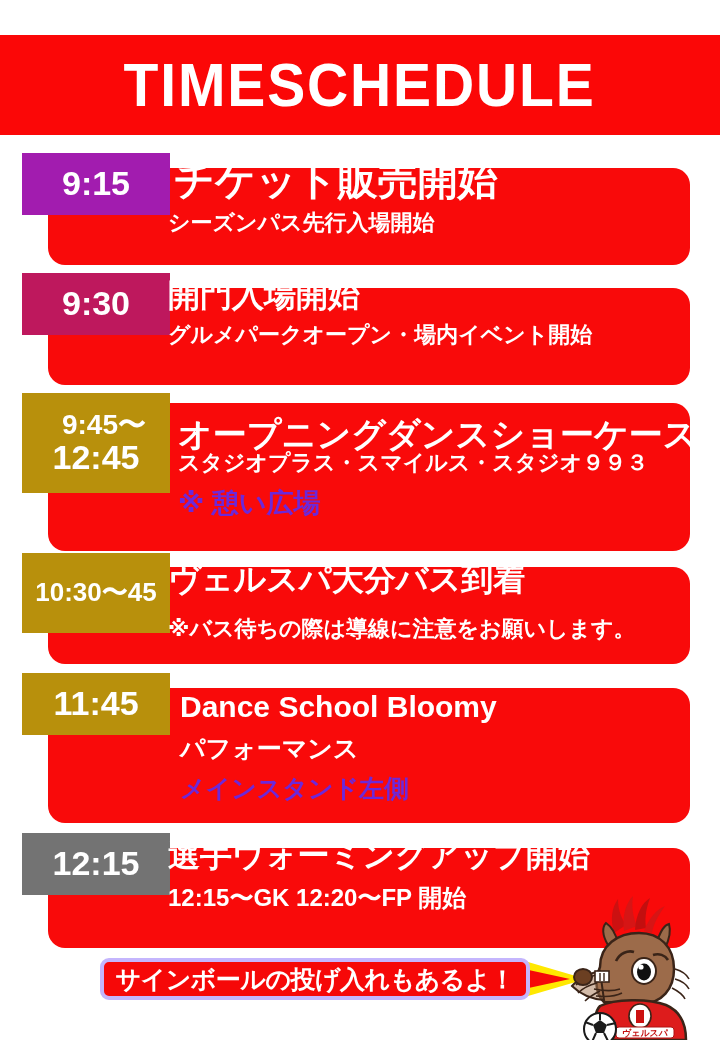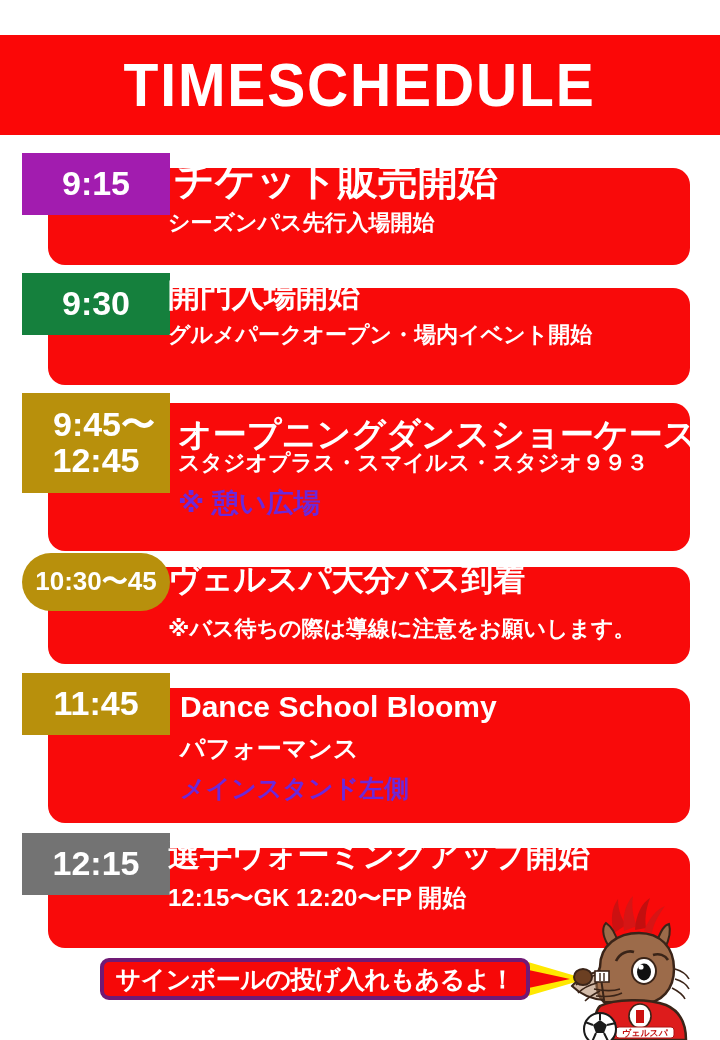--- a/index.html
+++ b/index.html
@@ -102,21 +102,21 @@
   
   .bubble-wrap {
     position: absolute;
     left: 100px;
     top: 958px;
     z-index: 10;
   }
   .bubble {
     position: relative;
     background: #f60808;
-    border: 4px solid #701a75;
+    border: 4px solid #c4b5fd;
     border-radius: 9px;
     height: 42px;
     width: 430px;
     display: flex;
     align-items: center;
     justify-content: center;
     box-sizing: border-box;
   }
   .bubble-text {
     color: #ffffff;
@@ -167,39 +167,39 @@
     <div class="row" style="height: 0px;">
       <div class="card" style="top: 33px; height: 97px; background: rgb(249, 10, 10);"></div>
       <div class="time-box" style="top: 18px; height: 62px; width: 148px; background: #a21caf;">
         <div class="time-line" style="font-size: 34px;">9:15</div>
       </div>
       <div class="body t-main" style="left: 174px; top: 23px; font-size: 40px;">チケット販売開始</div>
       <div class="body t-sub" style="left: 168px; top: 67px; font-size: 22px; margin-top: 8px;">シーズンパス先行入場開始</div>
     </div>
     <div class="row" style="height: 0px;">
       <div class="card" style="top: 153px; height: 97px; background: rgb(249, 10, 10);"></div>
-      <div class="time-box" style="top: 138px; height: 62px; width: 148px; background: #15803d; text-align: center;">
+      <div class="time-box" style="top: 138px; height: 62px; width: 148px; background: #be185d; text-align: center;">
         <div class="time-line" style="font-size: 34px;">9:30</div>
       </div>
       <div class="body t-main" style="left: 168px; top: 143px; font-size: 32px;">開門入場開始</div>
       <div class="body t-sub" style="left: 168px; top: 187px; font-size: 22px;">グルメパークオープン・場内イベント開始</div>
     </div>
     <div class="row" style="height: 0px;">
       <div class="card" style="top: 268px; height: 148px; background: rgb(249, 10, 10);"></div>
       <div class="time-box" style="top: 258px; height: 100px; width: 148px; background: rgb(184, 144, 12);">
-        <div class="time-line" style="font-size: 34px; margin-left: 16px;">9:45〜</div>
+        <div class="time-line" style="font-size: 28px; margin-left: 16px;">9:45〜</div>
         <div class="time-line" style="font-size: 34px;">12:45</div>
       </div>
       <div class="body t-main" style="left: 178px; top: 281px; font-size: 34px;">オープニングダンスショーケース</div>
       <div class="body t-sub" style="left: 178px; top: 315px; font-size: 22px;">スタジオプラス・スマイルス・スタジオ９９３</div>
       <div class="body t-note" style="left: 178px; top: 352px; font-size: 27px;">※ 憩い広場</div>
     </div>
     <div class="row" style="height: 0px;">
       <div class="card" style="top: 432px; height: 97px; background: rgb(249, 10, 10);"></div>
-      <div class="time-box" style="top: 418px; height: 58px; width: 148px; background: rgb(184, 144, 12); border-radius: 31px;">
+      <div class="time-box" style="top: 418px; height: 80px; width: 148px; background: rgb(184, 144, 12);">
         <div class="time-line" style="font-size: 26px;">10:30〜45</div>
       </div>
       <div class="body t-main" style="left: 168px; top: 427px; font-size: 32px;">ヴェルスパ大分バス到着</div>
       <div class="body t-sub" style="left: 168px; top: 471px; font-size: 22px; margin-top: 10px;">※バス待ちの際は導線に注意をお願いします。</div>
     </div>
     <div class="row" style="height: 0px;">
       <div class="card" style="top: 553px; height: 135px; background: rgb(249, 10, 10);"></div>
       <div class="time-box" style="top: 538px; height: 62px; width: 148px; background: rgb(184, 144, 12);">
         <div class="time-line" style="font-size: 34px;">11:45</div>
       </div>

